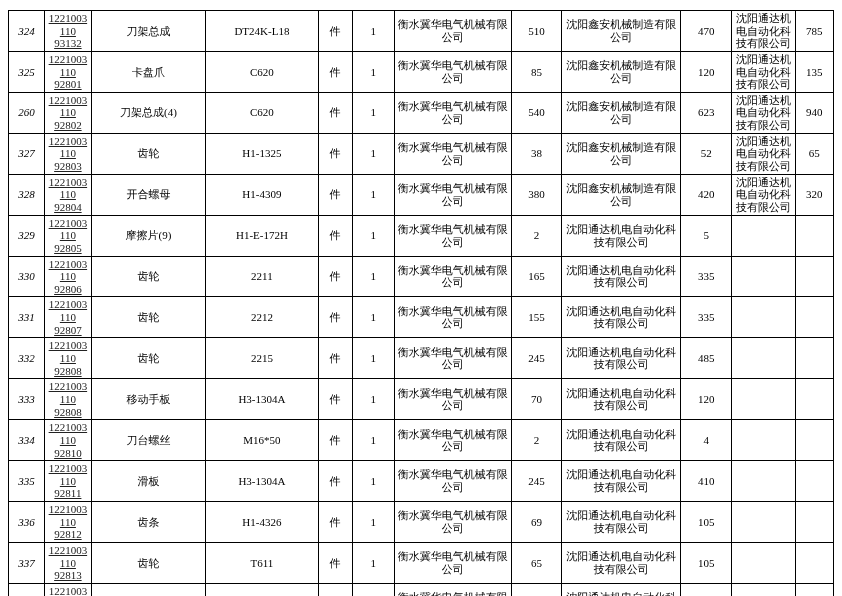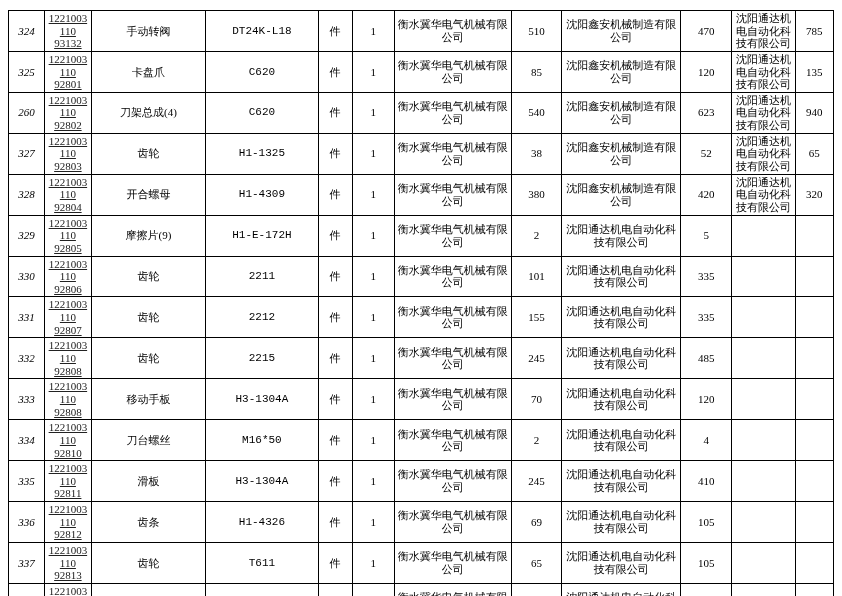--- a/index.html
+++ b/index.html
@@ -54,21 +54,21 @@
 
   td.idx { font-size: 12px; font-style: italic; }
   td.code {
     font-size: 5px;
     line-height: 1.25;
     color: #222;
     letter-spacing: 0;
     text-decoration: underline;
   }
   td.name { font-size: 12px; }
-  td.spec { font-size: 12px; font-family: Liberation Mono, monospace; }
+  td.spec { font-size: 12px; font-family: Liberation Serif, serif; }
   td.unit { font-size: 12px; }
   td.qty  { font-size: 12px; }
   td.owner, td.buyer { font-size: 11px; line-height: 1.2; }
   td.val  { font-size: 12px; margin-left: 45px; }
 </style>
 </head>
 <body>
 
 <div class="page">
   <table class="sheet">
@@ -83,21 +83,21 @@
         <col class="c-val1">
       <col class="c-buyer">
         <col class="c-val2">
         <col class="c-ext">
         <col class="c-tail">
     </colgroup>
     <tbody>
         <tr>
           <td class="idx">324</td>
           <td class="code">1221003110<br>93132</td>
-          <td class="name">手动转阀</td>
+          <td class="name">刀架总成</td>
           <td class="spec">DT24K-L18</td>
           <td class="unit">件</td>
           <td class="qty">1</td>
           <td class="owner">衡水冀华电气机械有限公司</td>
           <td class="val">510</td>
           <td class="buyer">沈阳鑫安机械制造有限公司</td>
           <td class="val">470</td>
           <td class="buyer">沈阳通达机电自动化科技有限公司</td>
           <td class="val">785</td>
         </tr>
@@ -172,21 +172,21 @@
           <td class="val"></td>
         </tr>
         <tr>
           <td class="idx">330</td>
           <td class="code">1221003110<br>92806</td>
           <td class="name">齿轮</td>
           <td class="spec">2211</td>
           <td class="unit">件</td>
           <td class="qty">1</td>
           <td class="owner">衡水冀华电气机械有限公司</td>
-          <td class="val">101</td>
+          <td class="val">165</td>
           <td class="buyer">沈阳通达机电自动化科技有限公司</td>
           <td class="val">335</td>
           <td class="buyer"></td>
           <td class="val"></td>
         </tr>
         <tr>
           <td class="idx">331</td>
           <td class="code">1221003110<br>92807</td>
           <td class="name">齿轮</td>
           <td class="spec">2212</td>

